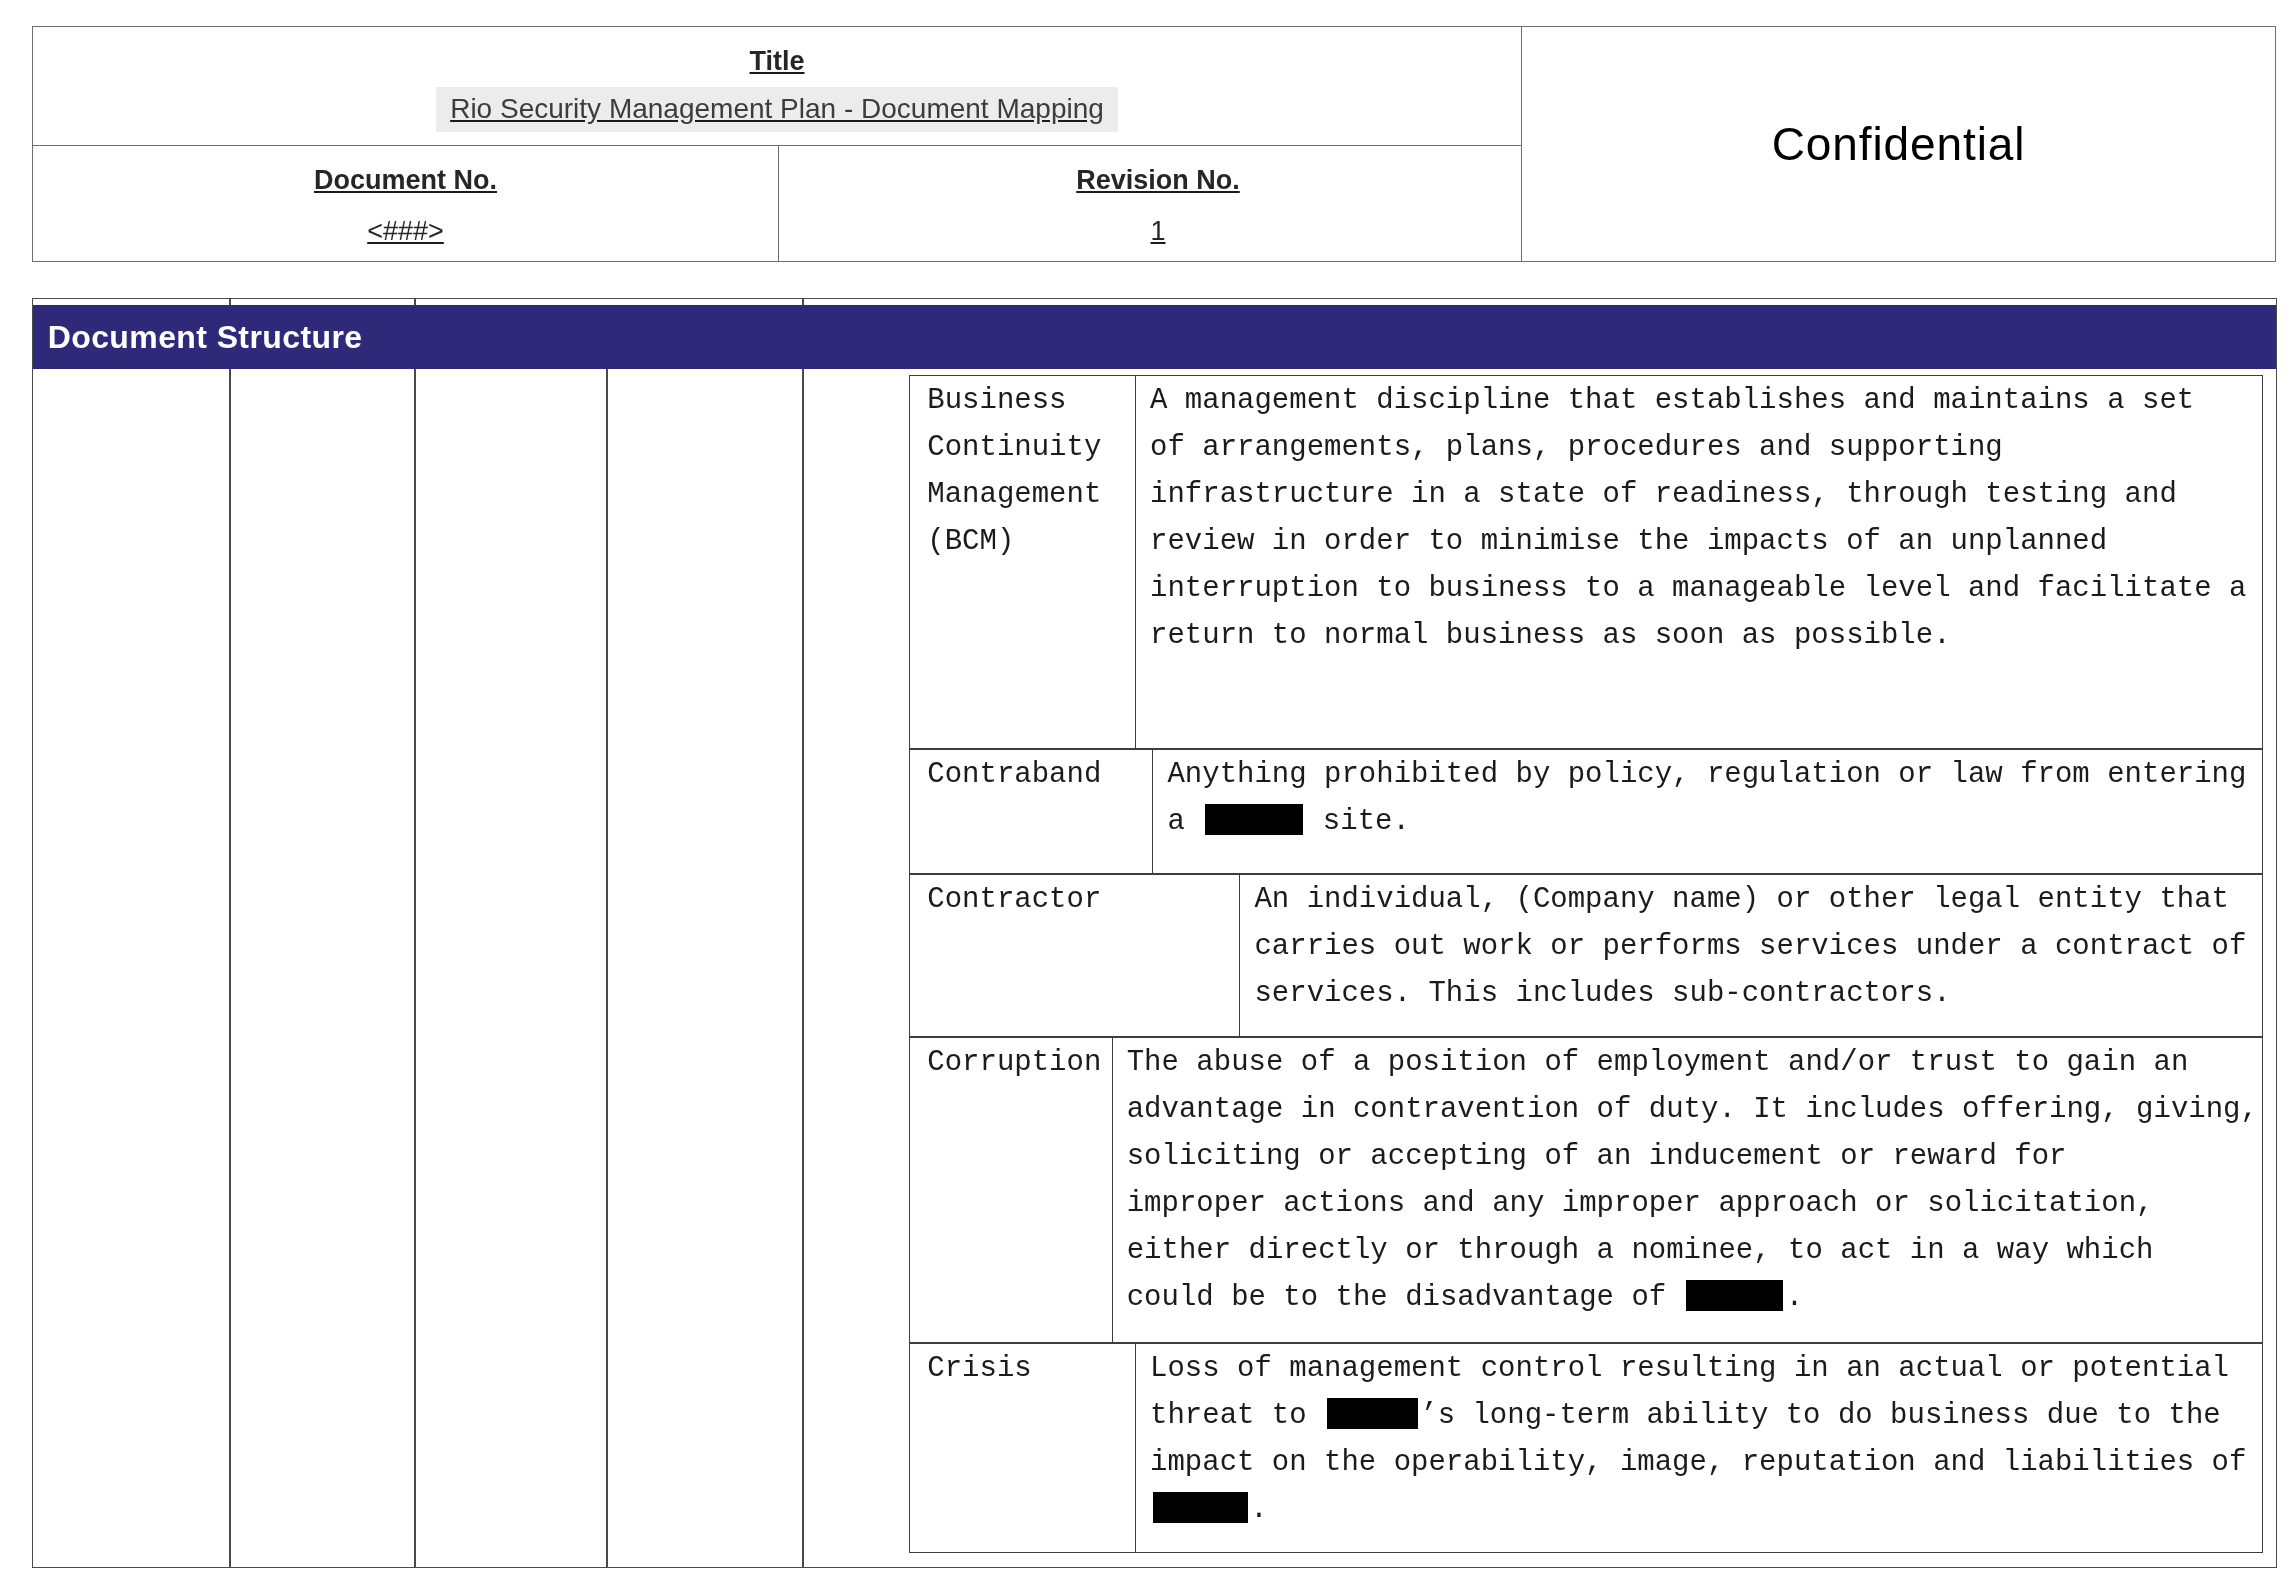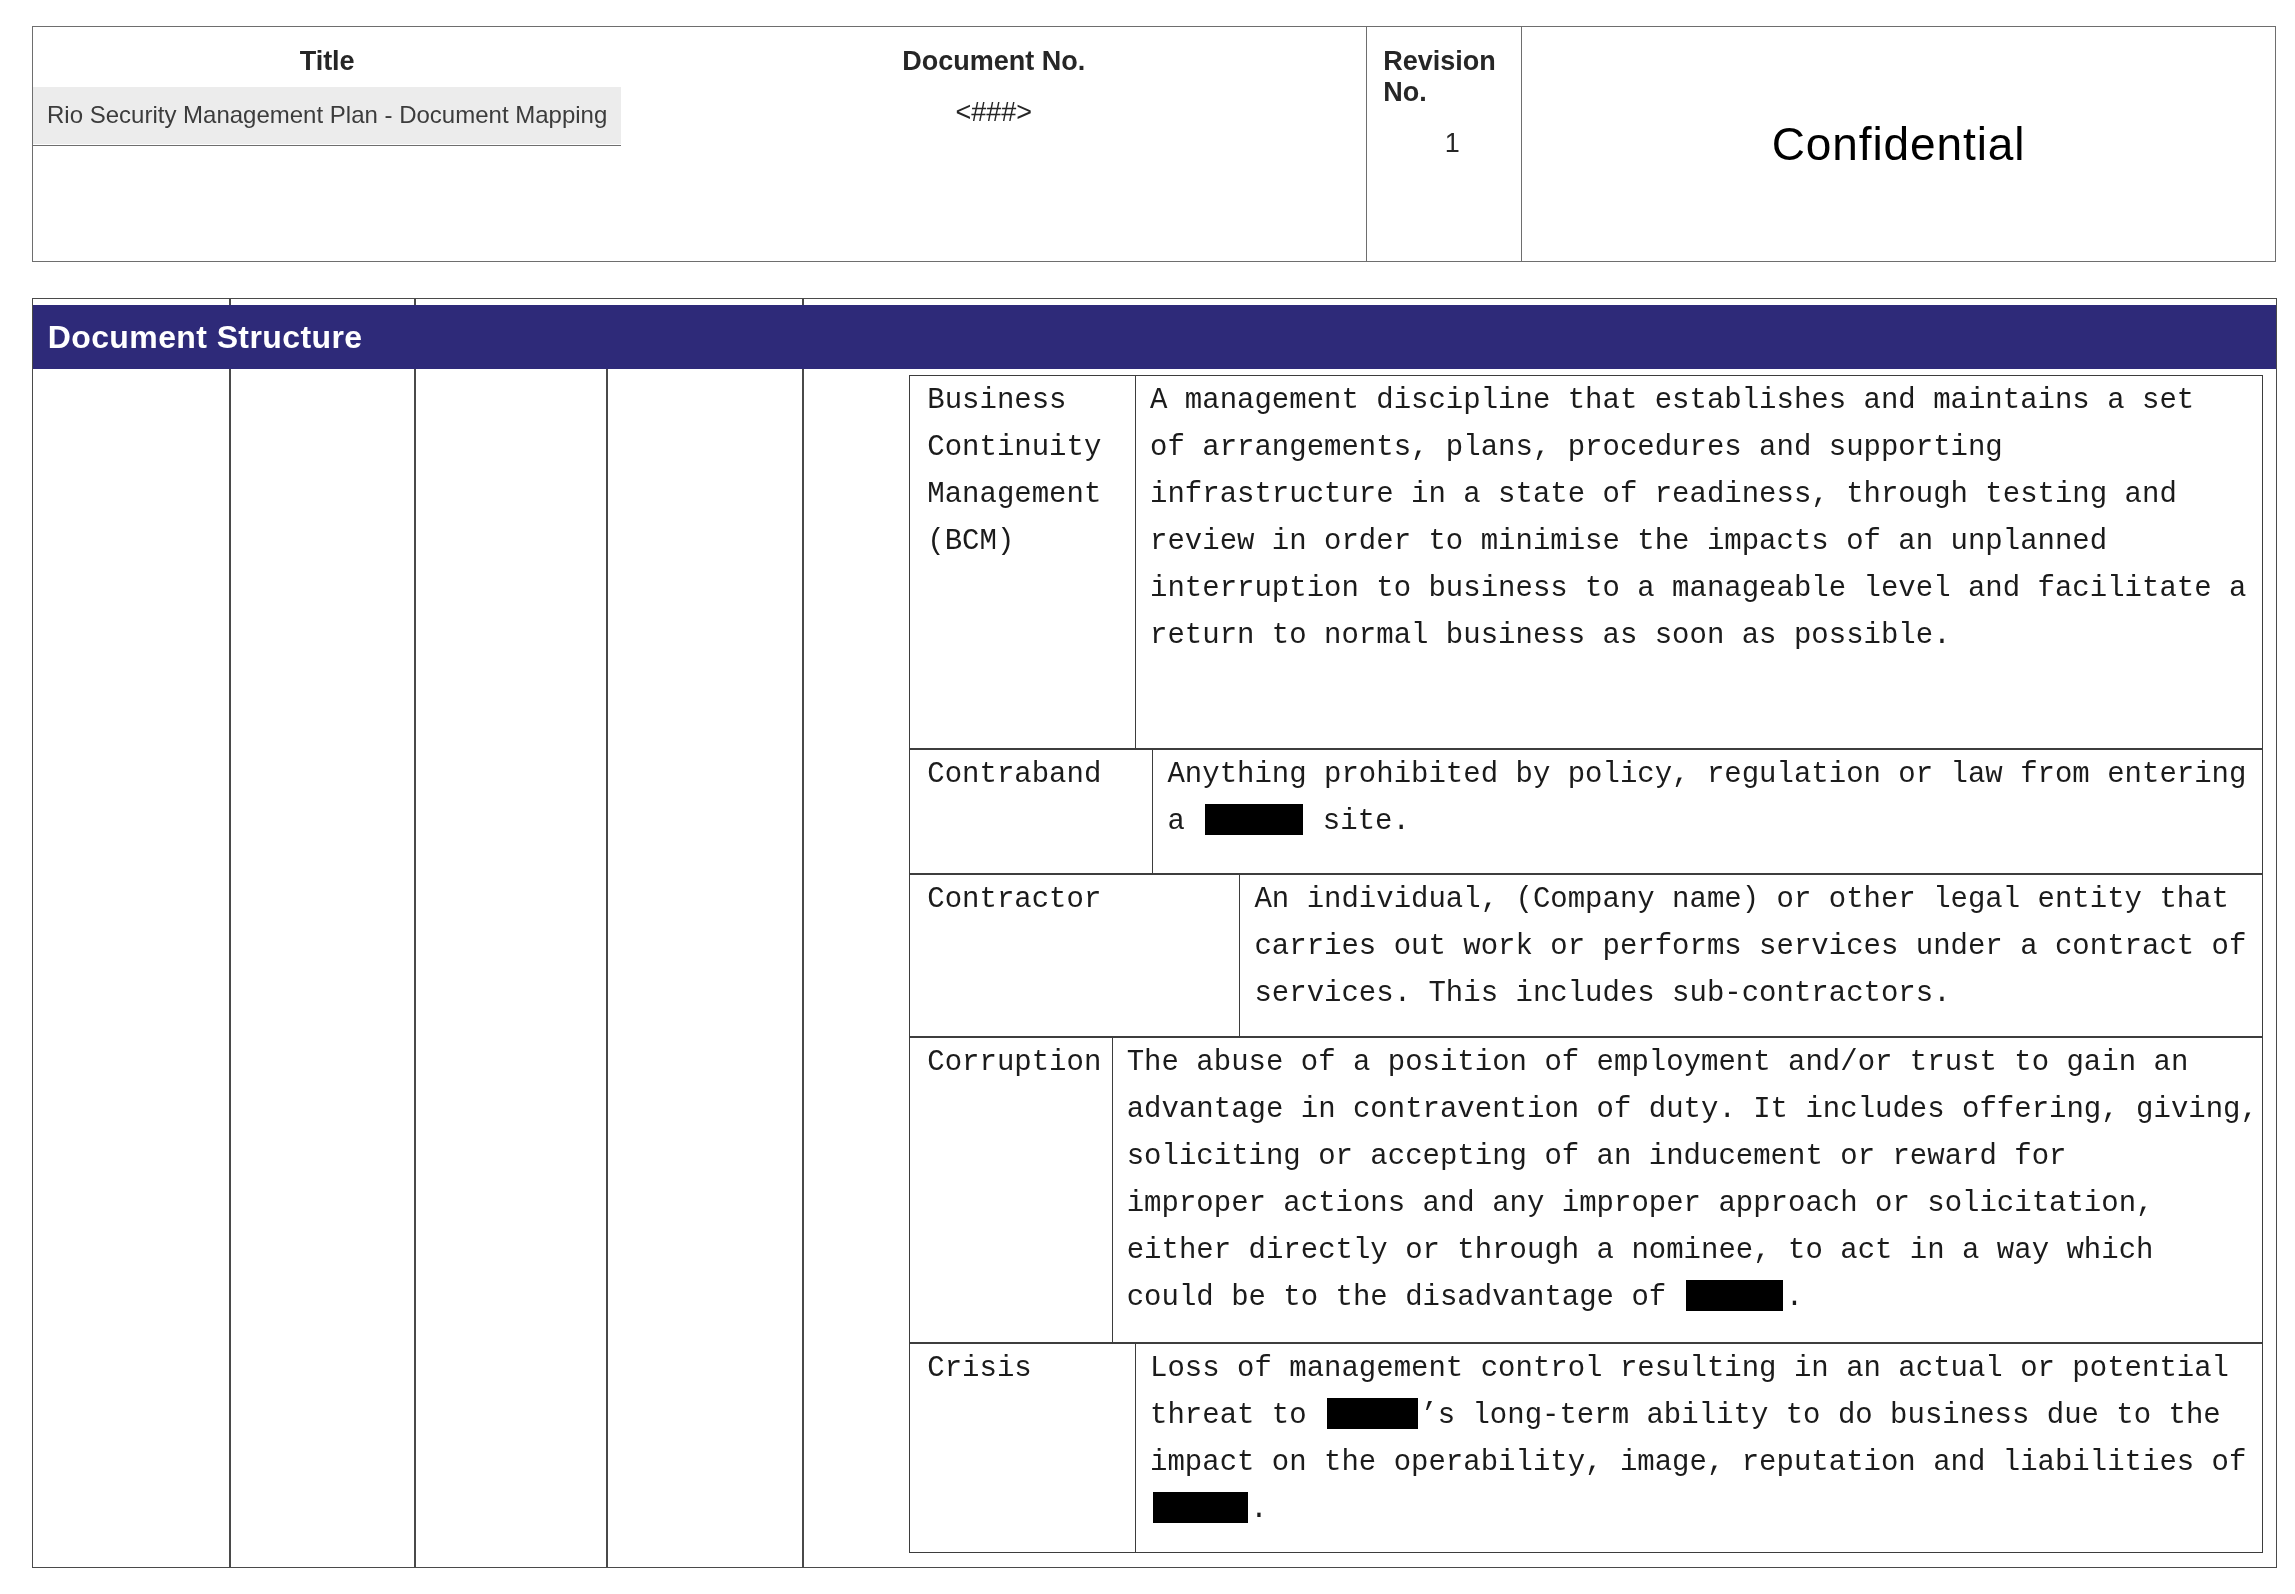--- a/index.html
+++ b/index.html
@@ -11,26 +11,26 @@
     --ink:#1b1b1b;
   }
   *{margin:0;padding:0;box-sizing:border-box;}
   html,body{width:2295px;height:1594px;background:#ffffff;overflow:hidden;}
   body{font-family:"Liberation Sans",sans-serif;color:var(--ink);}
   .page{position:relative;width:2295px;height:1594px;background:#fff;}
 
   
   .header-table{position:absolute;left:32px;top:26px;width:2244px;height:236px;
     border:1.7px solid var(--line-gray);display:flex;}
-  .ht-left{width:1489px;height:100%;border-right:1.7px solid var(--line-gray);display:flex;flex-direction:row;}
+  .ht-left{width:1489px;height:100%;border-right:1.7px solid var(--line-gray);display:flex;flex-direction:column;text-decoration:underline;}
   .ht-title-cell{height:119px;border-bottom:1.7px solid var(--line-gray);
     display:flex;flex-direction:column;align-items:center;justify-content:flex-start;padding-top:19px;}
   .ht-label{font-size:27px;font-weight:bold;color:#262626;line-height:1.15;}
-  .ht-title-value{margin-top:10.4px;font-size:24px;color:#3c3c3c;background:var(--hl);
-    padding:15px 14px;line-height:1.1;}
+  .ht-title-value{margin-top:10.4px;font-size:28px;color:#3c3c3c;background:var(--hl);
+    padding:7px 14px;line-height:1.1;}
   .ht-bottom{flex:1;display:flex;gap:16px;}
   .ht-cell{display:flex;flex-direction:column;align-items:center;padding-top:19px;}
   .ht-doc{width:746px;border-right:1.7px solid var(--line-gray);}
   .ht-rev{flex:1;}
   .ht-value{margin-top:21px;font-size:27px;color:#262626;line-height:1.1;}
   .ht-confidential{flex:1;display:flex;align-items:center;justify-content:center;
     font-size:46px;color:#000;letter-spacing:0.9px;}
 
   
   .doc-structure{position:absolute;left:32px;top:298px;width:2245px;height:1270px;

